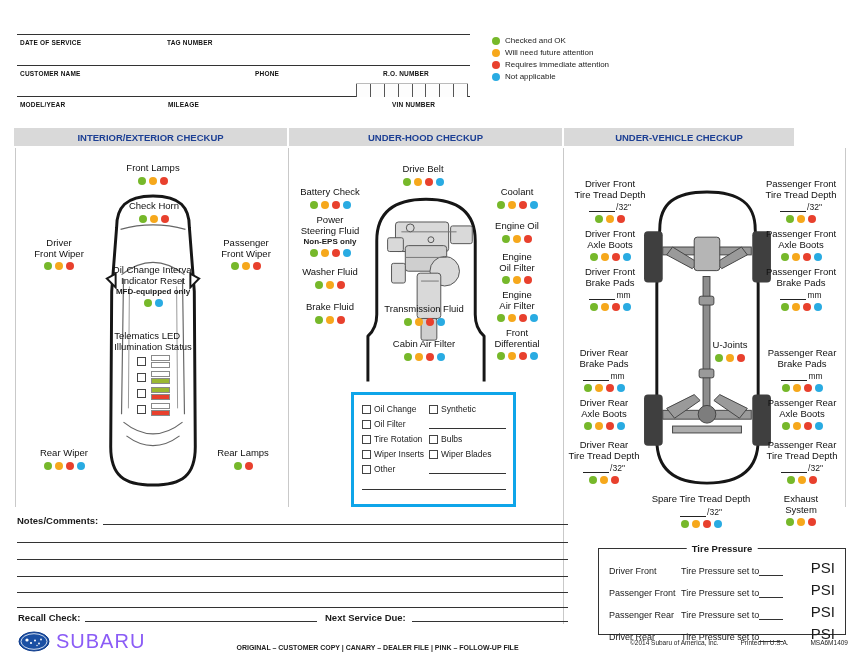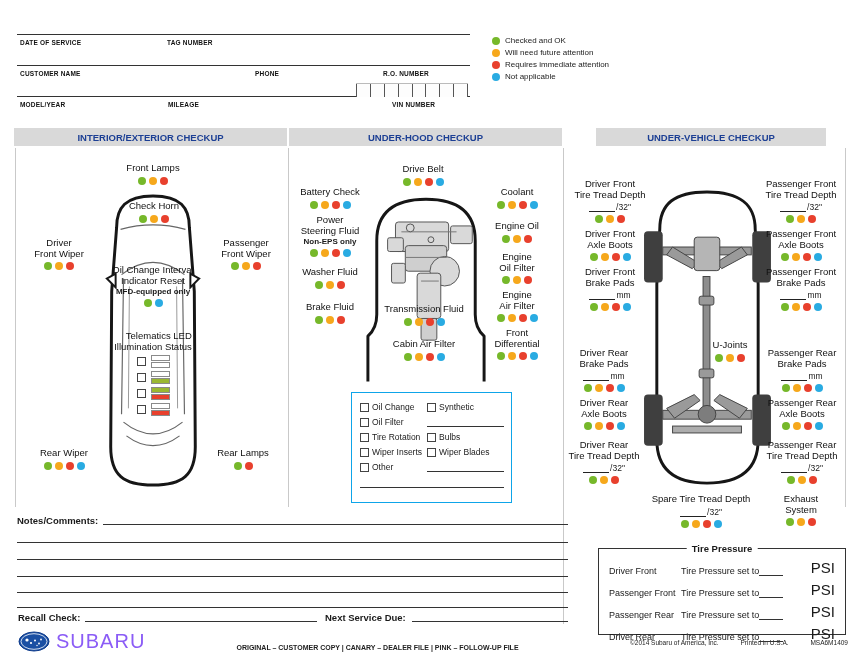--- a/index.html
+++ b/index.html
@@ -28,27 +28,27 @@
   .cp{position:absolute;display:flex;flex-direction:column;align-items:center;gap:2px;text-align:center;z-index:3;}
   .cp-label{font-size:9.5px;line-height:1.12;white-space:pre-line;color:#111;}
   .cp-sub{font-size:8px;font-weight:bold;margin-top:-1px;}
   .cp-measure{display:flex;align-items:flex-end;gap:1px;}
   .mline{display:inline-block;width:26px;height:8px;border-bottom:1px solid #222;}
   .msuf{font-size:8.5px;}
   .dots{display:flex;gap:3px;margin-top:1px;}
   .dot{width:8px;height:8px;border-radius:50%;display:inline-block;}
   
   .telematics{position:absolute;left:96px;top:331px;width:114px;display:flex;flex-direction:column;
-              align-items:center;gap:2px;z-index:3;text-align:right;}
+              align-items:center;gap:2px;z-index:3;text-align:left;}
   .tl-row{display:flex;align-items:center;gap:5px;margin-top:1px;}
   .tl-check{width:7px;height:7px;border:1px solid #444;background:#fff;display:inline-block;}
   .tl-bars{display:flex;flex-direction:column;gap:1px;}
   .tl-bar{width:17px;height:4px;border:1px solid #8a8a8a;display:inline-block;}
   
-  .servicebox{position:absolute;left:351px;top:392px;width:144px;height:100px;border:1px solid #0ea5e9;
+  .servicebox{position:absolute;left:351px;top:392px;width:144px;height:100px;border:3px solid #0ea5e9;
               padding:9px 7px 0 8px;display:flex;flex-direction:column;gap:5px;z-index:3;background:#fff;}
   .sb-row{display:flex;align-items:center;}
   .sb-cell{display:flex;align-items:center;gap:3px;width:67px;}
   .sb-check{width:7px;height:7px;border:1px solid #444;background:#fff;flex:none;}
   .sb-label{font-size:8.5px;white-space:nowrap;}
   .sb-line{flex:1;height:8px;border-bottom:1px solid #333;}
   .sb-line.only{margin-top:2px;}
   
   .tirepressure{position:absolute;left:598px;top:548px;width:226px;height:75px;border:1px solid #333;
                 padding:10px 10px 0 10px;z-index:3;background:#fff;}
@@ -112,21 +112,21 @@
       </div>
       <div class="lg-row">
         <span class="dot" style="background: rgb(41, 171, 226);"></span>
         <span class="lg-label">Not applicable</span>
       </div>
     </div>
 
 
 <div class="col-header" style="left:14px;width:273px;">INTERIOR/EXTERIOR CHECKUP</div>
 <div class="col-header" style="left:289px;width:273px;">UNDER-HOOD CHECKUP</div>
-<div class="col-header" style="left:564px;width:230px;margin-left:32px;">UNDER-VEHICLE CHECKUP</div>
+<div class="col-header" style="left:564px;width:230px;">UNDER-VEHICLE CHECKUP</div>
 <div class="vdiv" style="left:15px;top:148px;height:359px;"></div>
 <div class="vdiv" style="left:288px;top:148px;height:359px;"></div>
 <div class="vdiv" style="left:563px;top:148px;height:476px;"></div>
 <div class="vdiv" style="left:845px;top:148px;height:359px;"></div>
 
 <svg class="carsvg" style="left:94px;top:188px;" width="118" height="305" viewBox="0 0 120 310">
   <path d="M60,8 C32,8 23,20 23,40 L18,105 L17,263 C17,292 30,302 60,302 C90,302 103,292 103,263 L102,105 L97,40 C97,20 88,8 60,8 Z" fill="none" stroke="#161616" stroke-width="3" stroke-linejoin="round"></path>
   <path d="M27,42 Q60,33 93,42" fill="none" stroke="#666" stroke-width="1.2"></path>
   <path d="M28,88 Q60,63 92,88" fill="none" stroke="#666" stroke-width="1.2"></path>
   <path d="M30,92 L28,230 M90,92 L92,230" fill="none" stroke="#666" stroke-width="1.2"></path>

